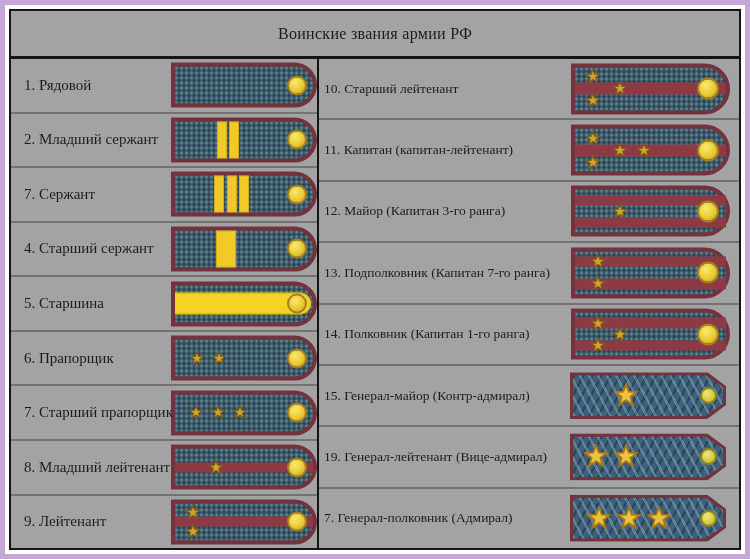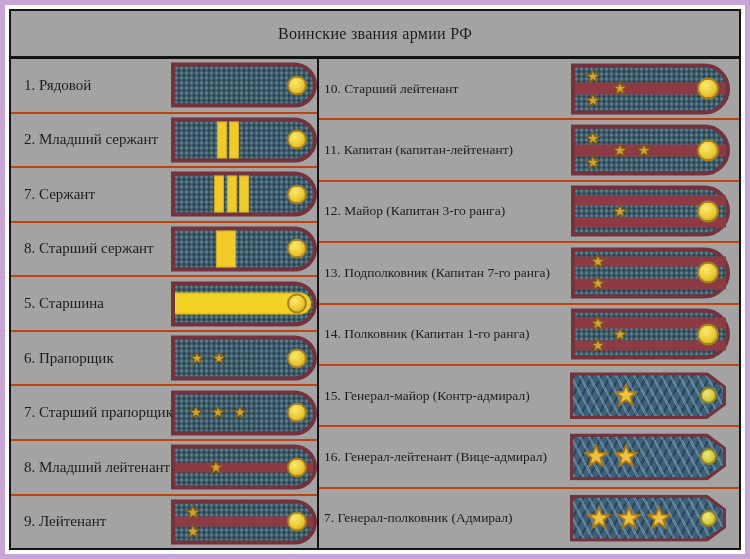--- a/index.html
+++ b/index.html
@@ -5,21 +5,21 @@
   html,body{margin:0;padding:0;background:#ffffff;}
   body{width:750px;height:559px;font-family:"Liberation Serif","DejaVu Serif",serif;}
   .page{width:750px;height:559px;box-sizing:border-box;border:5px solid #c7a6d7;background:#fdfdfd;padding:4px;}
   .inner{height:100%;box-sizing:border-box;border:2px solid #141414;display:flex;flex-direction:column;background:#a3a3a3;}
   .title-box{flex:0 0 45px;border-bottom:3px solid #141414;display:flex;align-items:center;justify-content:center;}
   .title-box span{font-size:16px;color:#1b1b1b;letter-spacing:0.3px;}
   .table{flex:1;display:flex;min-height:0;}
   .col{display:flex;flex-direction:column;min-height:0;}
   .col-left{width:306px;border-right:2px solid #141414;}
   .col-right{flex:1;}
-  .row{flex:1;position:relative;display:flex;align-items:center;border-bottom:2px solid #c2410c;overflow:hidden;}
+  .row{flex:1;position:relative;display:flex;align-items:center;border-bottom:2px solid #737373;overflow:hidden;}
   .row:last-child{border-bottom:none;border-radius:23px;}
   .row-label{position:relative;z-index:3;color:#1c1c1c;white-space:nowrap;}
   .row.left .row-label{padding-left:13px;font-size:15px;}
   .row.right .row-label{padding-left:5px;font-size:13.5px;}
 
   
   .ep{position:absolute;top:50%;transform:translateY(-50%);box-sizing:border-box;
       border:4px solid #76323c;
       background-color:#3b5765;
       background-image:
@@ -80,21 +80,21 @@
           <div class="row left">
             <div class="row-label">7. Сержант</div>
             <div class="ep soldier">
               <div class="vstripe" style="left: calc(32% - 5px); width: 10px;"></div>
               <div class="vstripe" style="left: calc(41% - 5px); width: 10px;"></div>
               <div class="vstripe" style="left: calc(50% - 5px); width: 10px;"></div>
               <div class="btn"></div>
             </div>
           </div>
           <div class="row left">
-            <div class="row-label">8. Старший сержант</div>
+            <div class="row-label">4. Старший сержант</div>
             <div class="ep soldier">
               <div class="vstripe" style="left: calc(37% - 10px); width: 20px;"></div>
               <div class="btn"></div>
             </div>
           </div>
           <div class="row left">
             <div class="row-label">5. Старшина</div>
             <div class="ep soldier">
               <div class="hband"></div>
               <div class="btn"></div>
@@ -278,21 +278,21 @@
                 <div class="star" style="left: 35%; top: 50%;">
                   <svg width="26" height="26" viewBox="-55 -55 110 110">
                     <polygon points="0,-48 11.8,-16.2 45.7,-14.8 19,6.2 28.2,38.8 0,20 -28.2,38.8 -19,6.2 -45.7,-14.8 -11.8,-16.2" fill="#edc23f" stroke="#a87718" stroke-width="8"></polygon>
                   </svg>
                 </div>
               </div>
               <div class="btn"></div>
             </div>
           </div>
           <div class="row right">
-            <div class="row-label">16. Генерал-лейтенант (Вице-адмирал)</div>
+            <div class="row-label">19. Генерал-лейтенант (Вице-адмирал)</div>
             <div class="gen">
               <div class="gen-field">
                 <div class="star" style="left: 15%; top: 50%;">
                   <svg width="26" height="26" viewBox="-55 -55 110 110">
                     <polygon points="0,-48 11.8,-16.2 45.7,-14.8 19,6.2 28.2,38.8 0,20 -28.2,38.8 -19,6.2 -45.7,-14.8 -11.8,-16.2" fill="#edc23f" stroke="#a87718" stroke-width="8"></polygon>
                   </svg>
                 </div>
                 <div class="star" style="left: 35%; top: 50%;">
                   <svg width="26" height="26" viewBox="-55 -55 110 110">
                     <polygon points="0,-48 11.8,-16.2 45.7,-14.8 19,6.2 28.2,38.8 0,20 -28.2,38.8 -19,6.2 -45.7,-14.8 -11.8,-16.2" fill="#edc23f" stroke="#a87718" stroke-width="8"></polygon>

